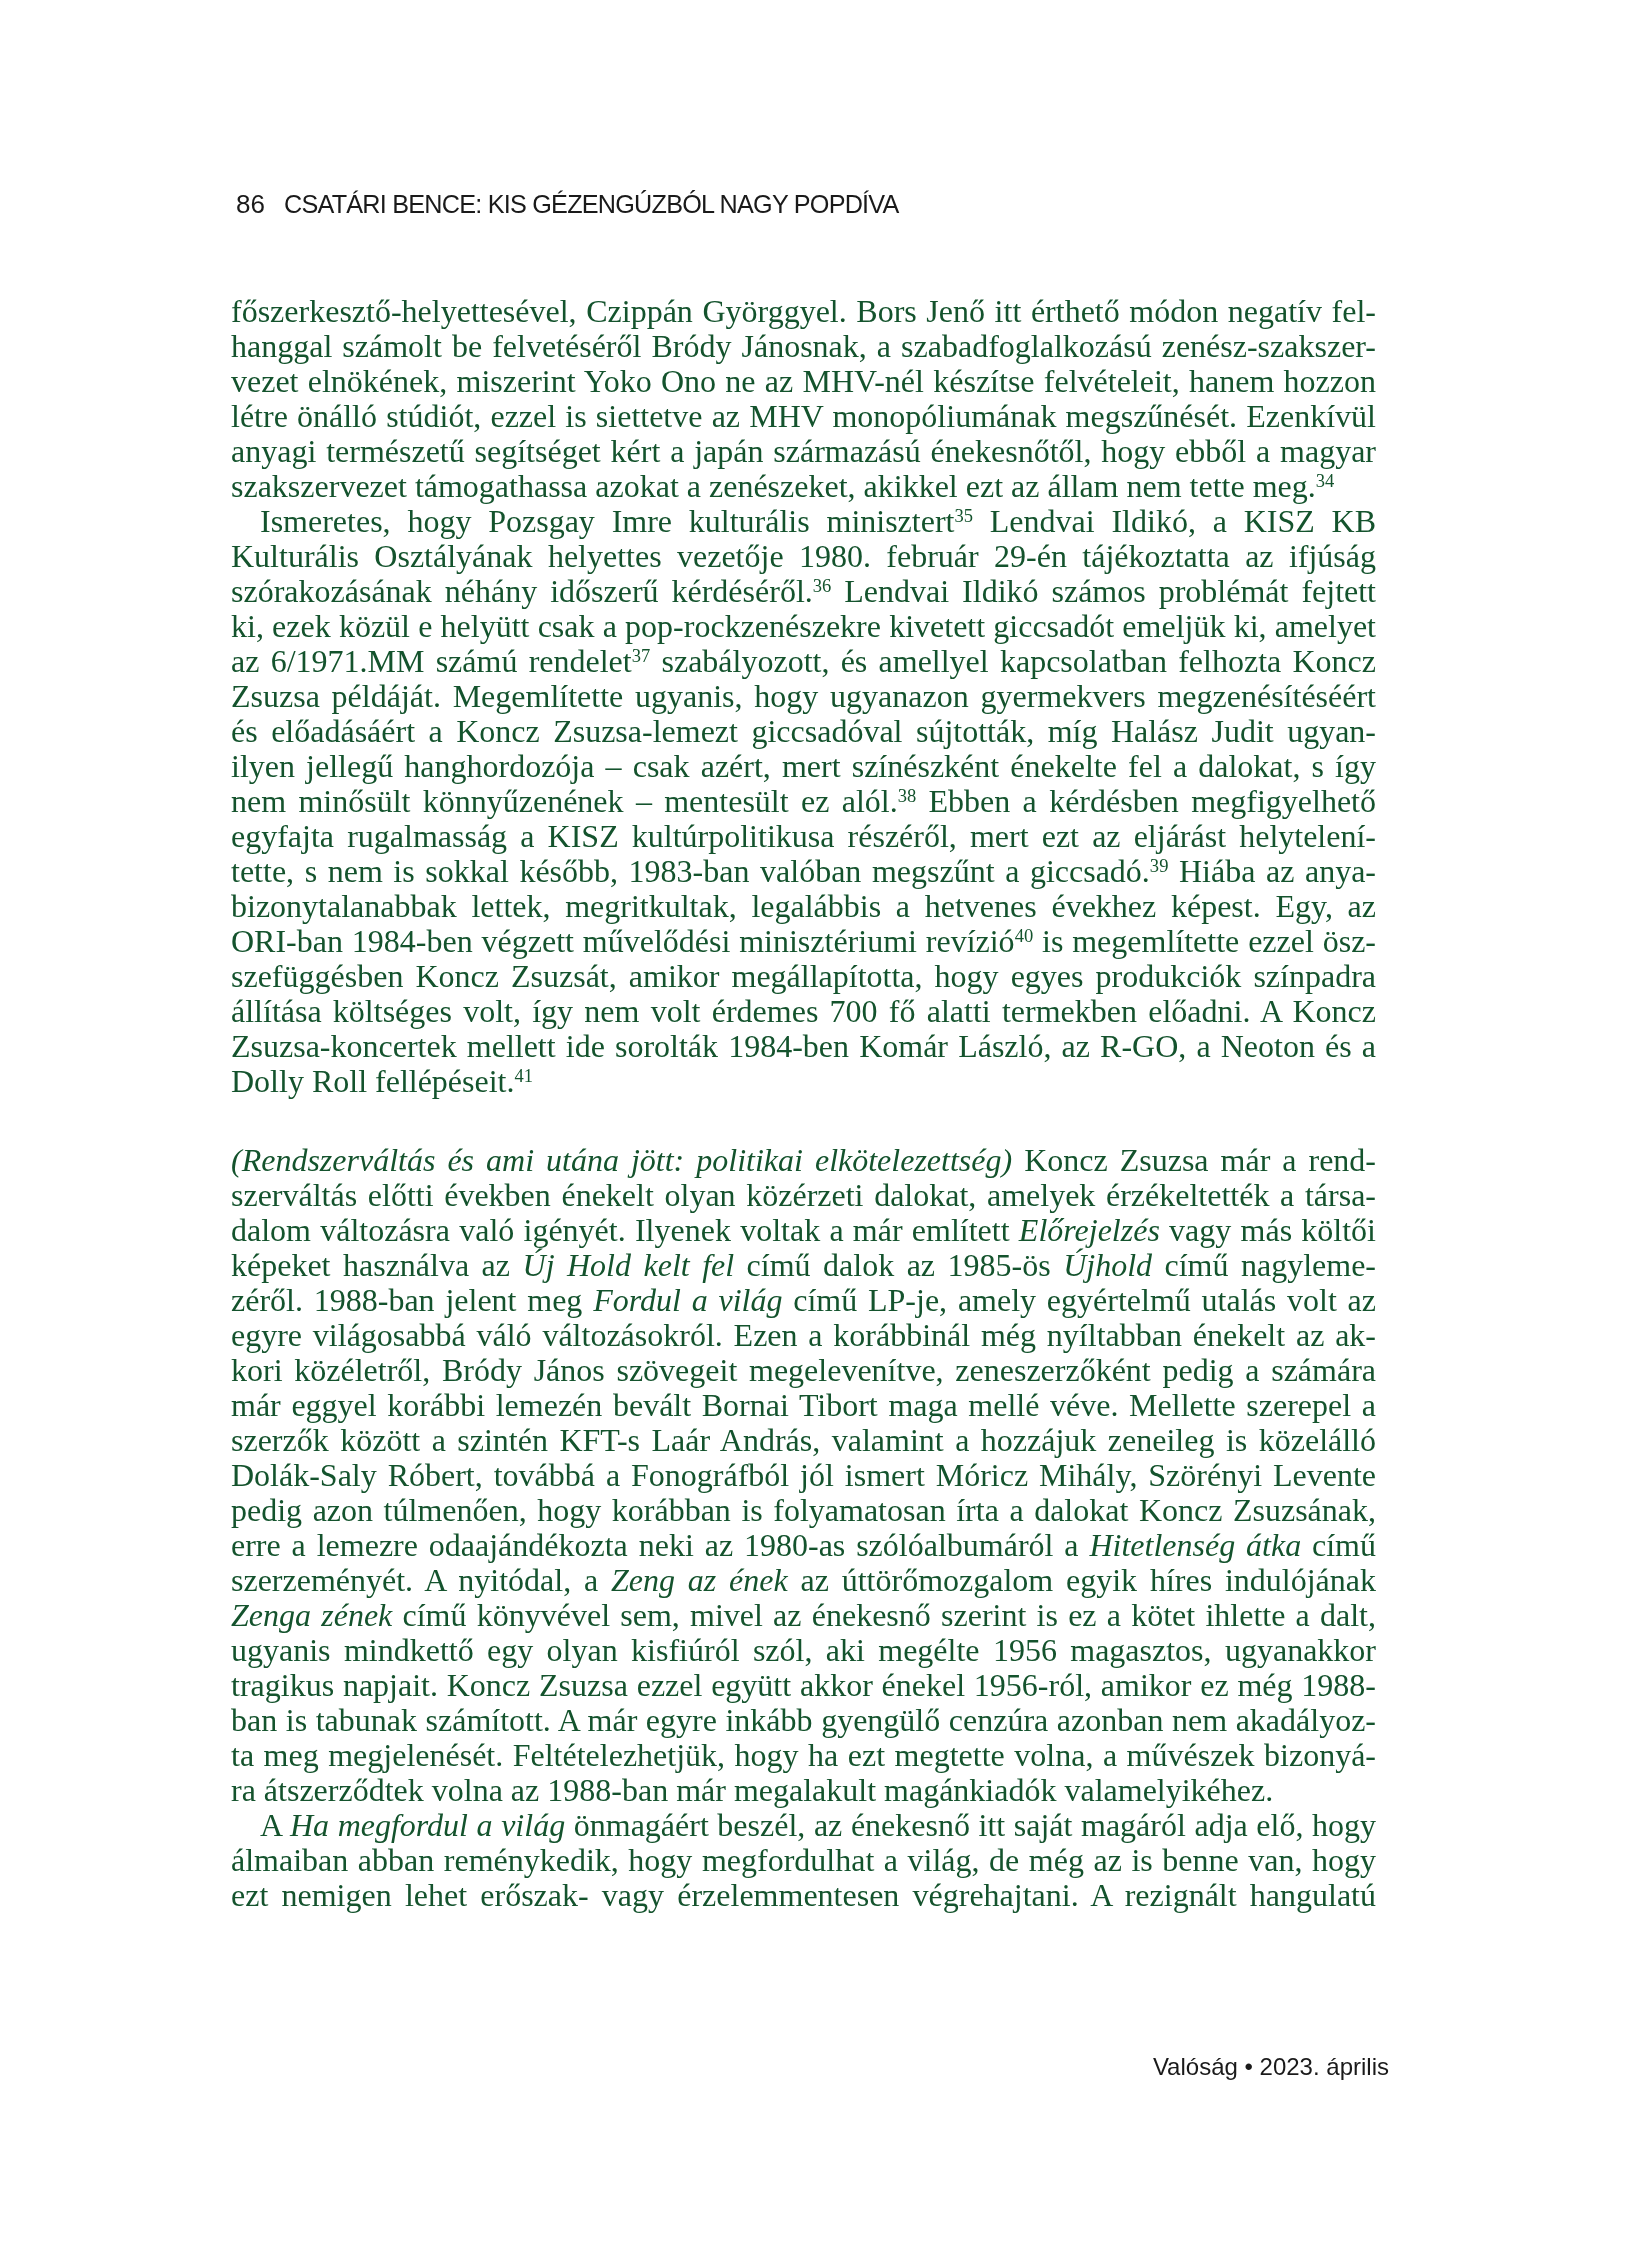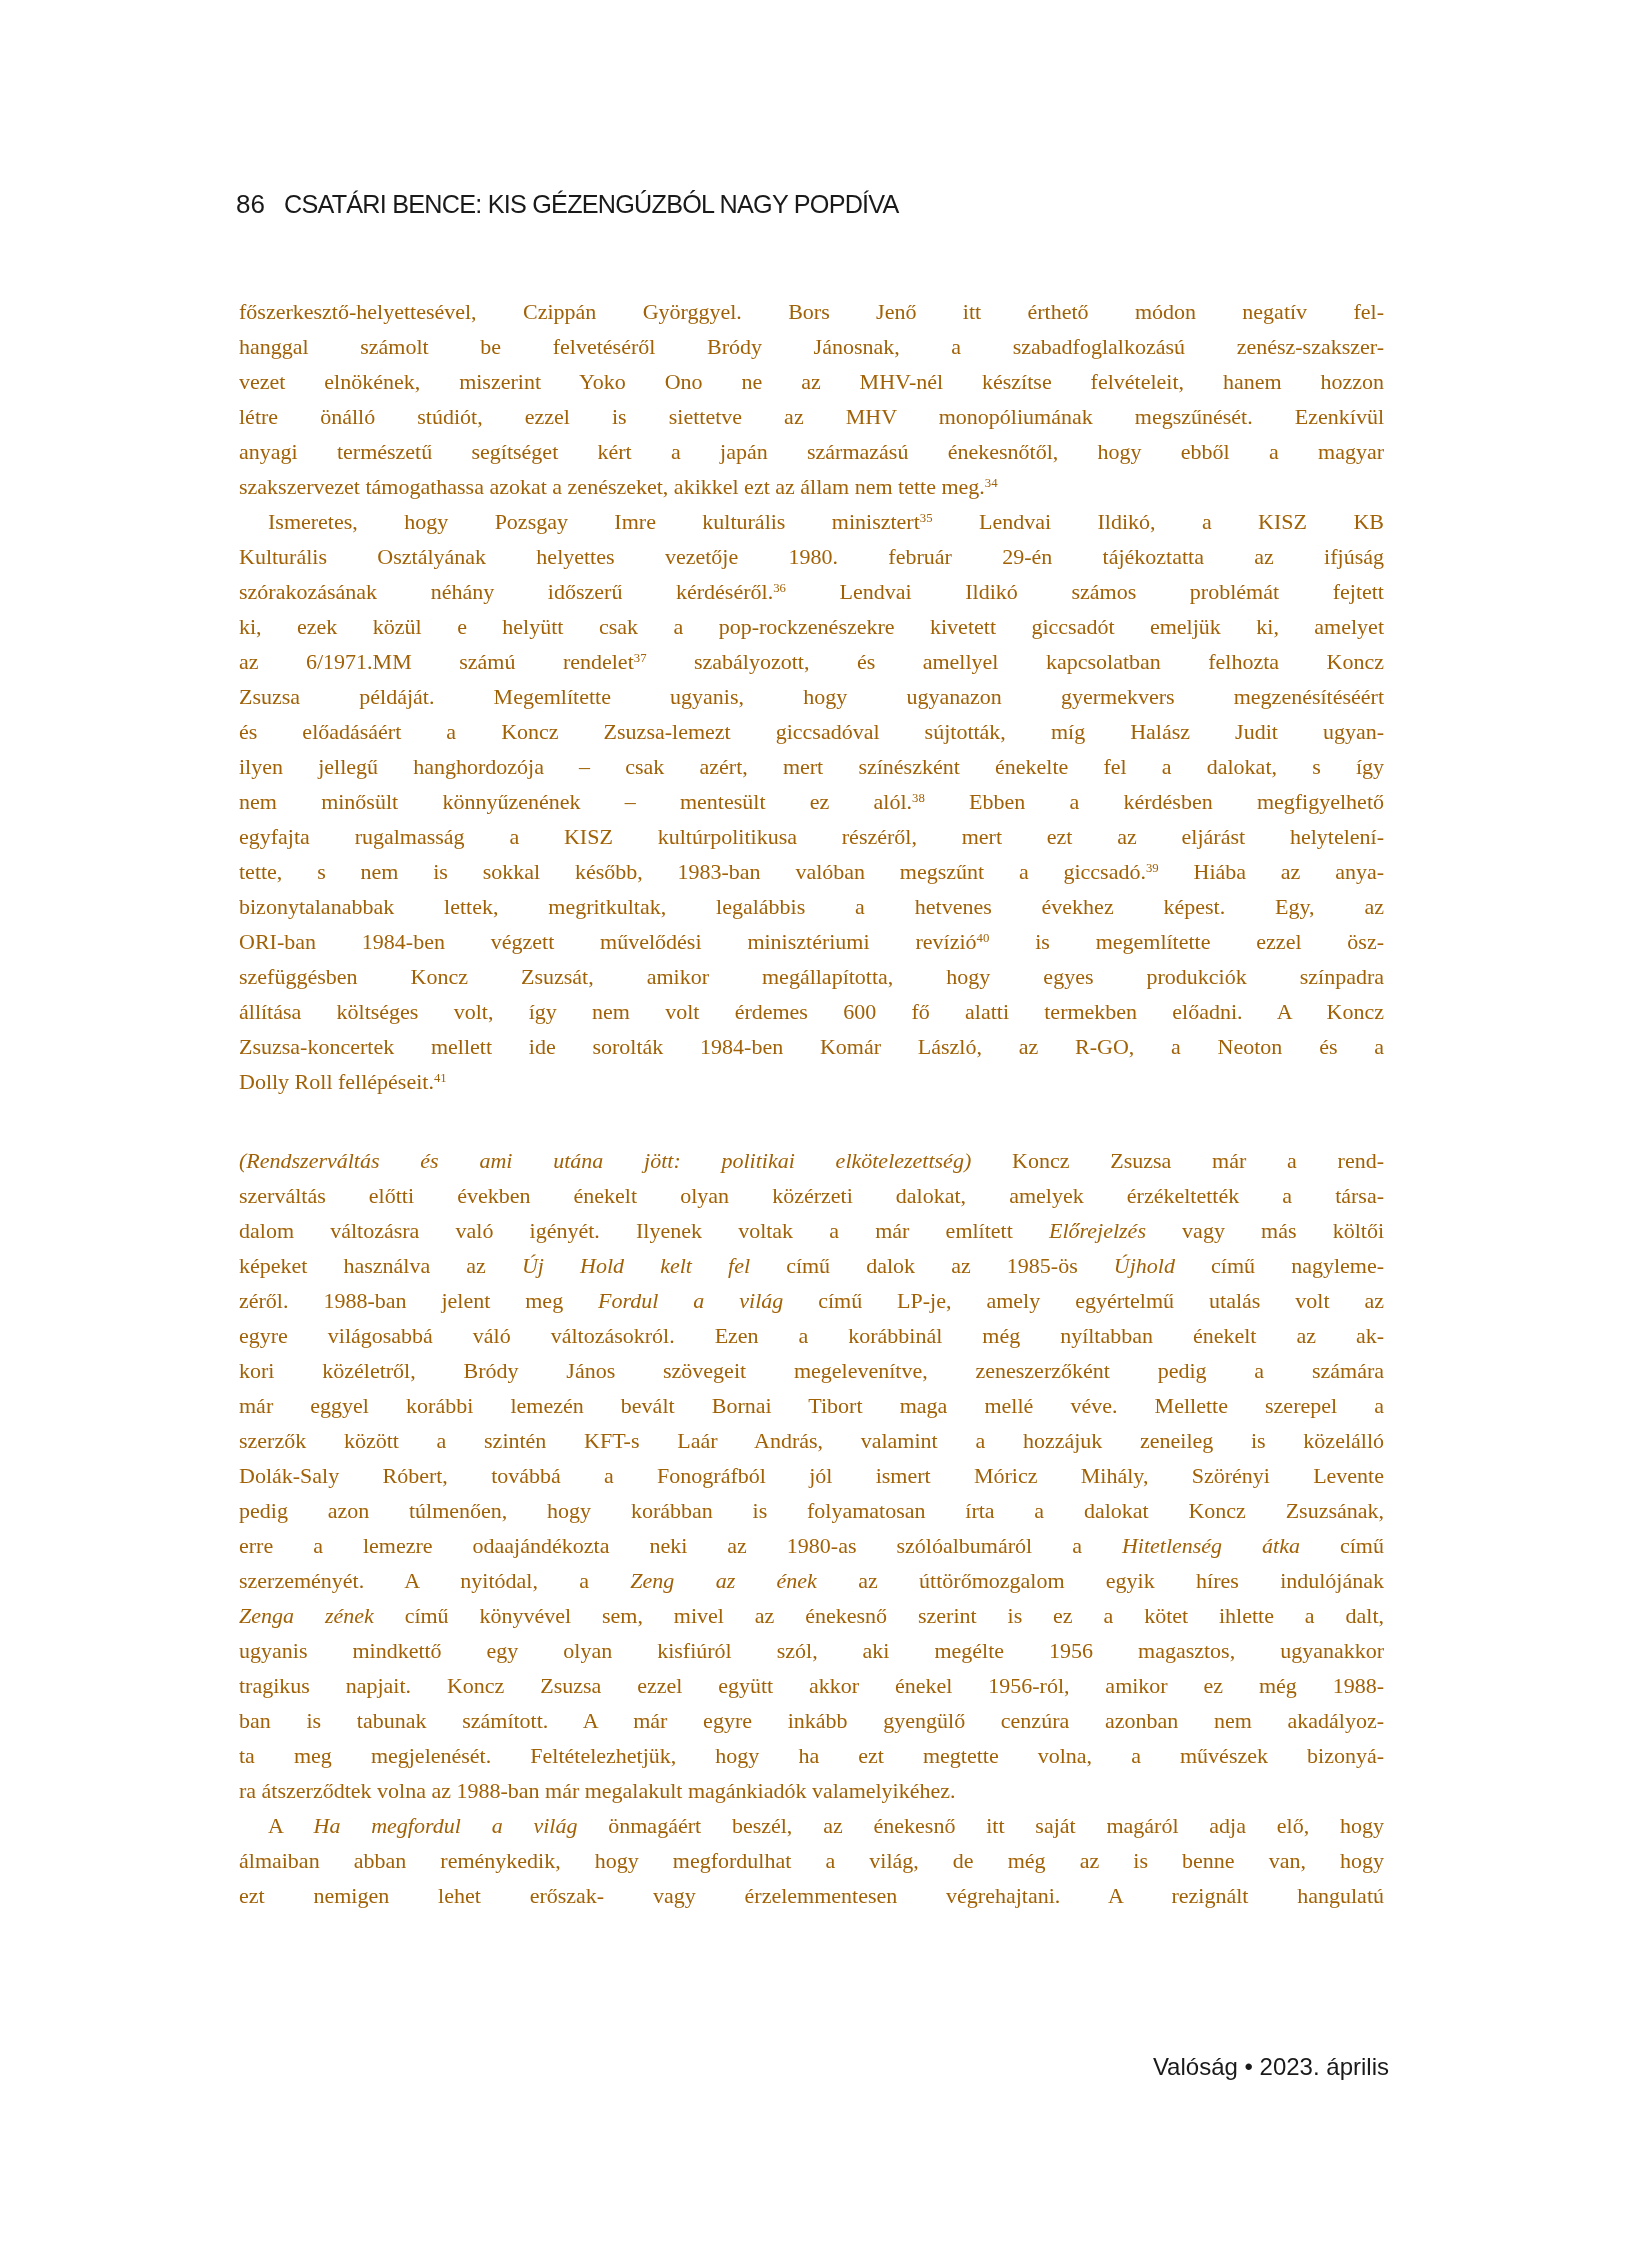--- a/index.html
+++ b/index.html
@@ -25,26 +25,26 @@
     color: #1a1a1a;
   }
   .running-title {
     letter-spacing: -0.8px;
     white-space: nowrap;
     transform: scaleX(0.97);
     transform-origin: right bottom;
   }
   .body-text {
     position: absolute;
-    left: 239px;
+    left: 231px;
     top: 294px;
     width: 1145px;
     font-family: "Liberation Serif", serif;
-    font-size: 22px;
-    color: #a16207;
+    font-size: 32px;
+    color: #14532d;
   }
   .para { margin: 0; }
   .para.gap { margin-top: 44px; }
   .line {
     line-height: 35px;
     text-align: justify;
     text-align-last: justify;
   }
   .line.last { text-align-last: left; }
   .line.indent { text-indent: 29px; }
@@ -92,21 +92,21 @@
         <div class="line"><span>az 6/1971.MM számú rendelet</span><span class="sup">37</span><span> szabályozott, és amellyel kapcsolatban felhozta Koncz</span></div>
         <div class="line"><span>Zsuzsa példáját. Megemlítette ugyanis, hogy ugyanazon gyermekvers megzenésítéséért</span></div>
         <div class="line"><span>és előadásáért a Koncz Zsuzsa-lemezt giccsadóval sújtották, míg Halász Judit ugyan-</span></div>
         <div class="line"><span>ilyen jellegű hanghordozója – csak azért, mert színészként énekelte fel a dalokat, s így</span></div>
         <div class="line"><span>nem minősült könnyűzenének – mentesült ez alól.</span><span class="sup">38</span><span> Ebben a kérdésben megfigyelhető</span></div>
         <div class="line"><span>egyfajta rugalmasság a KISZ kultúrpolitikusa részéről, mert ezt az eljárást helytelení-</span></div>
         <div class="line"><span>tette, s nem is sokkal később, 1983-ban valóban megszűnt a giccsadó.</span><span class="sup">39</span><span> Hiába az anya-</span></div>
         <div class="line"><span>bizonytalanabbak lettek, megritkultak, legalábbis a hetvenes évekhez képest. Egy, az</span></div>
         <div class="line"><span>ORI-ban 1984-ben végzett művelődési minisztériumi revízió</span><span class="sup">40</span><span> is megemlítette ezzel ösz-</span></div>
         <div class="line"><span>szefüggésben Koncz Zsuzsát, amikor megállapította, hogy egyes produkciók színpadra</span></div>
-        <div class="line"><span>állítása költséges volt, így nem volt érdemes 600 fő alatti termekben előadni. A Koncz</span></div>
+        <div class="line"><span>állítása költséges volt, így nem volt érdemes 700 fő alatti termekben előadni. A Koncz</span></div>
         <div class="line"><span>Zsuzsa-koncertek mellett ide sorolták 1984-ben Komár László, az R-GO, a Neoton és a</span></div>
         <div class="line last"><span>Dolly Roll fellépéseit.</span><span class="sup">41</span></div>
       </div>
       <div class="para gap">
         <div class="line"><span class="i">(Rendszerváltás és ami utána jött: politikai elkötelezettség)</span><span> Koncz Zsuzsa már a rend-</span></div>
         <div class="line"><span>szerváltás előtti években énekelt olyan közérzeti dalokat, amelyek érzékeltették a társa-</span></div>
         <div class="line"><span>dalom változásra való igényét. Ilyenek voltak a már említett </span><span class="i">Előrejelzés</span><span> vagy más költői</span></div>
         <div class="line"><span>képeket használva az </span><span class="i">Új Hold kelt fel</span><span> című dalok az 1985-ös </span><span class="i">Újhold</span><span> című nagyleme-</span></div>
         <div class="line"><span>zéről. 1988-ban jelent meg </span><span class="i">Fordul a világ</span><span> című LP-je, amely egyértelmű utalás volt az</span></div>
         <div class="line"><span>egyre világosabbá váló változásokról. Ezen a korábbinál még nyíltabban énekelt az ak-</span></div>

